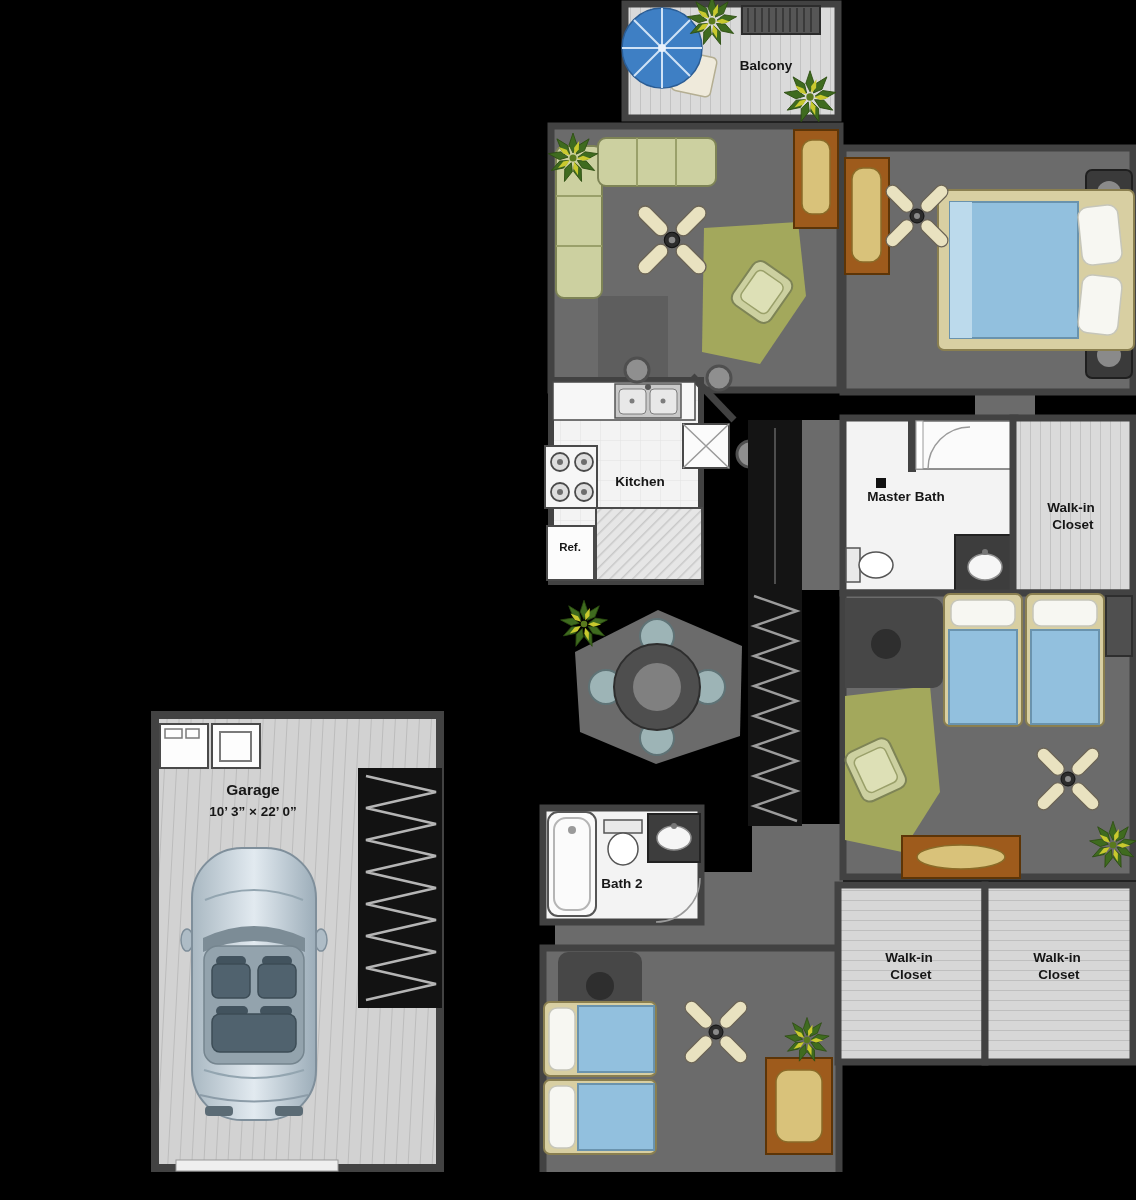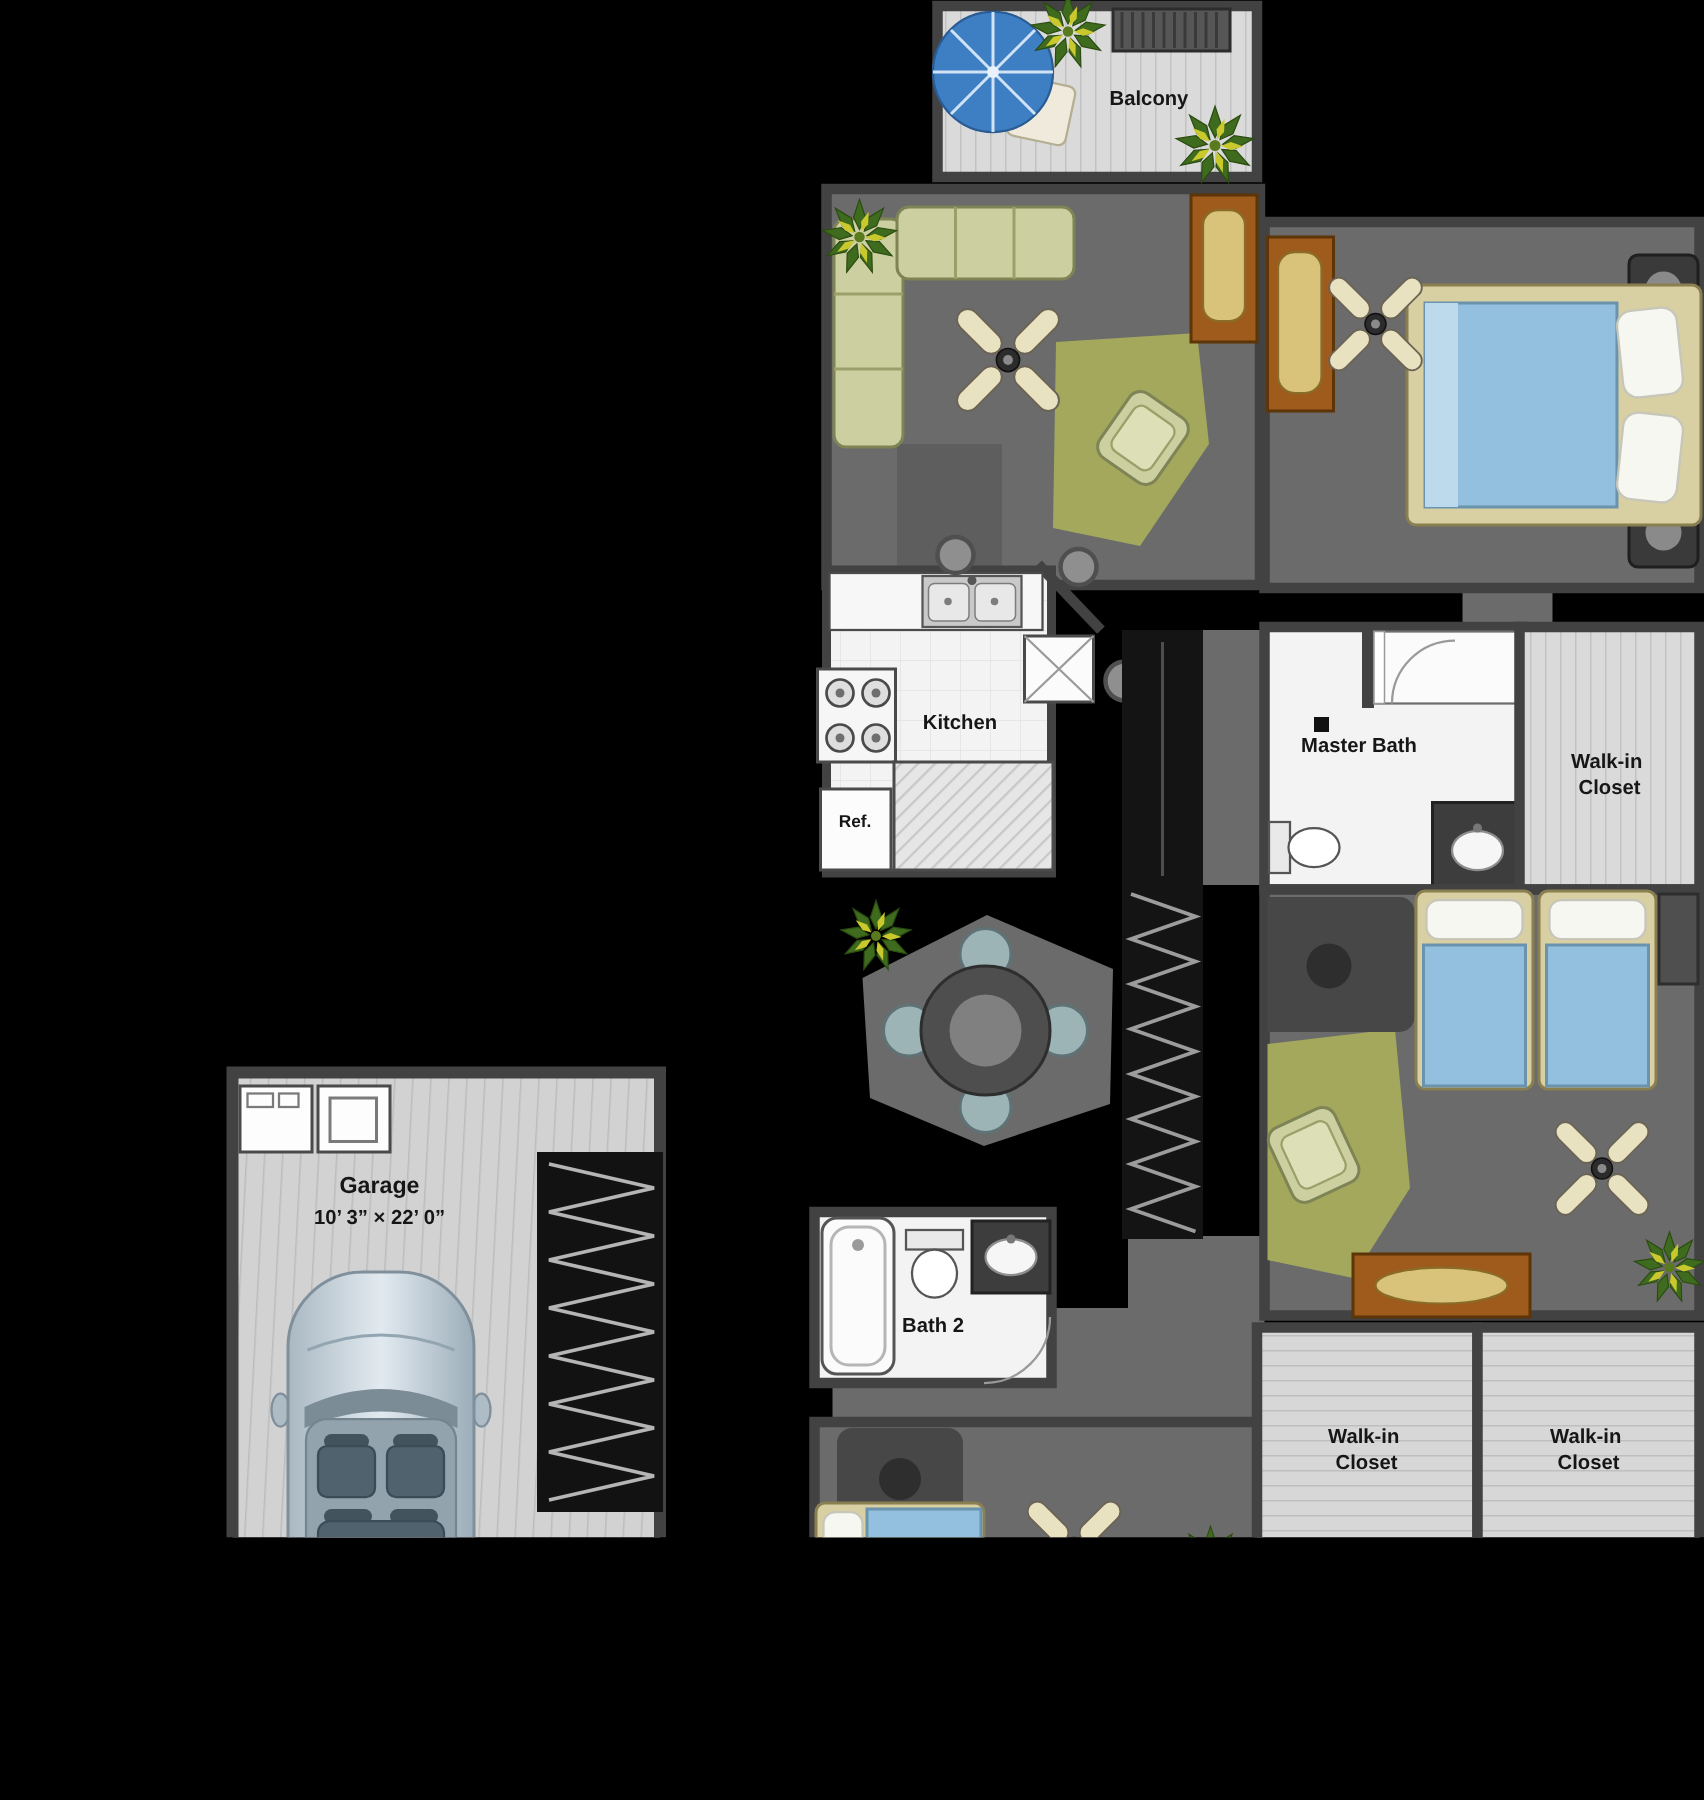--- a/index.html
+++ b/index.html
@@ -1,16 +1,16 @@
 <!DOCTYPE html>
 <html><head>
 <meta charset="utf-8">
 <style>
   html,body { margin:0; padding:0; background:#000; }
-  .stage { position:relative; width:1136px; height:1025px; background:#000; overflow:hidden;
+  .stage { position:relative; width:1136px; height:1172px; background:#000; overflow:hidden;
            font-family:"Liberation Sans", sans-serif; }
   svg { position:absolute; inset:0; display:block; }
   .lbl   { font-family:"Liberation Sans", sans-serif; font-size:13.5px; font-weight:600;
            fill:#161616; text-anchor:middle; }
   .lbl.big   { font-size:15.5px; }
   .lbl.small { font-size:11.5px; }
 </style>
 </head>
 <body>
 

